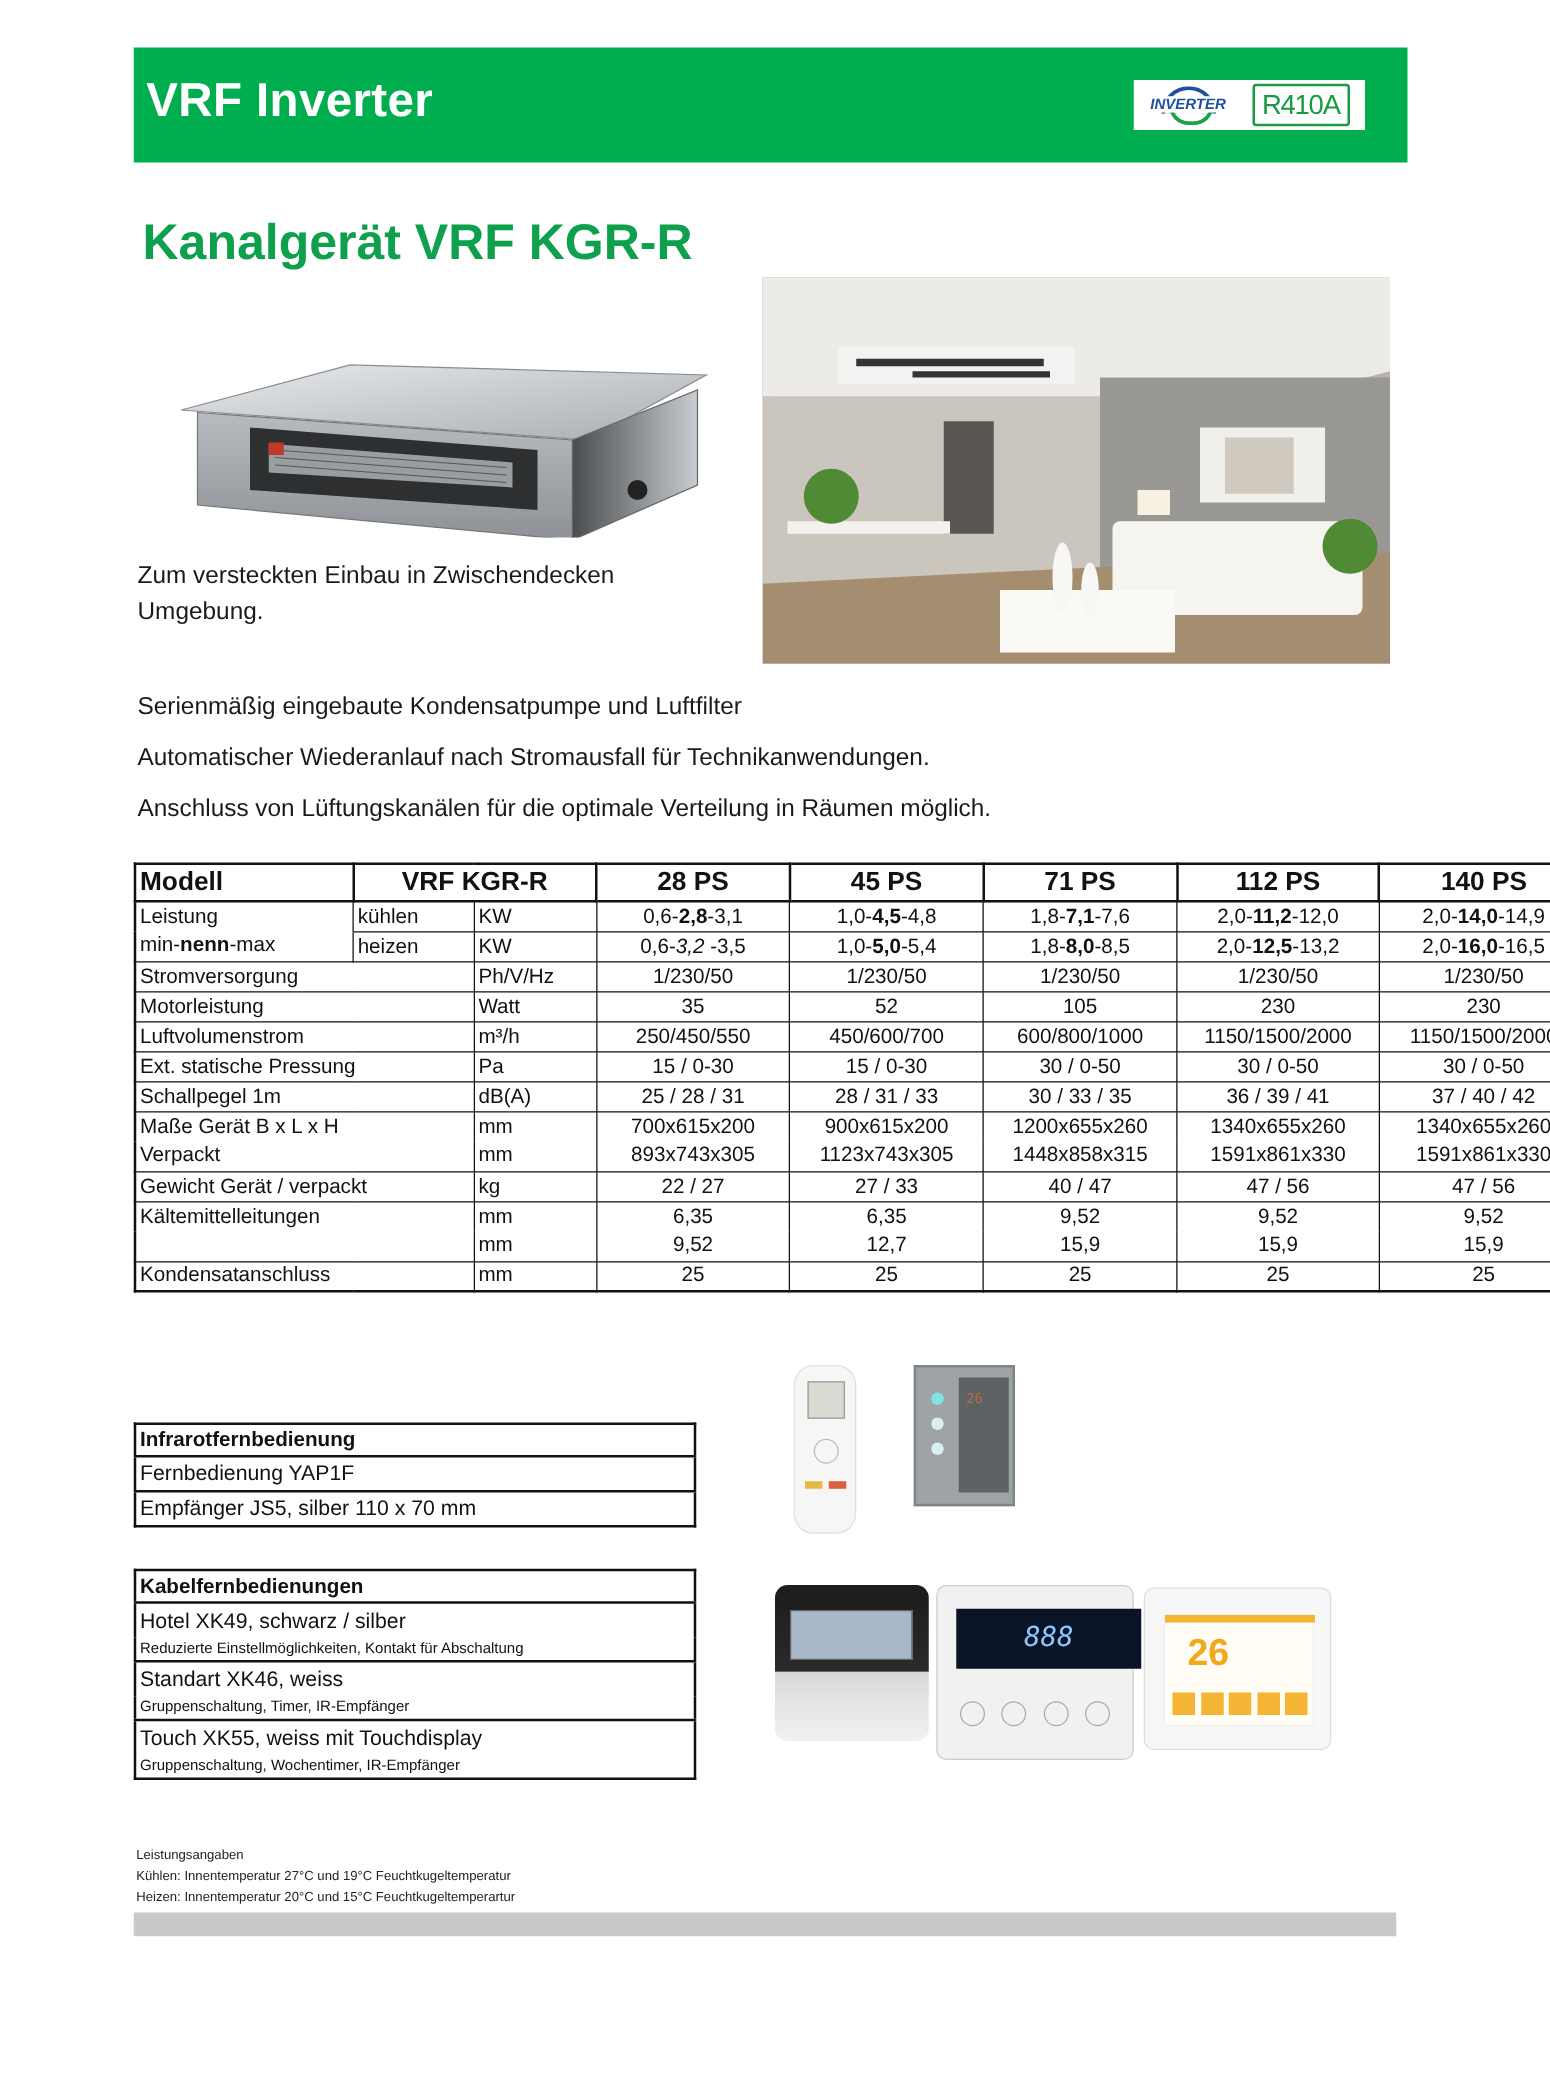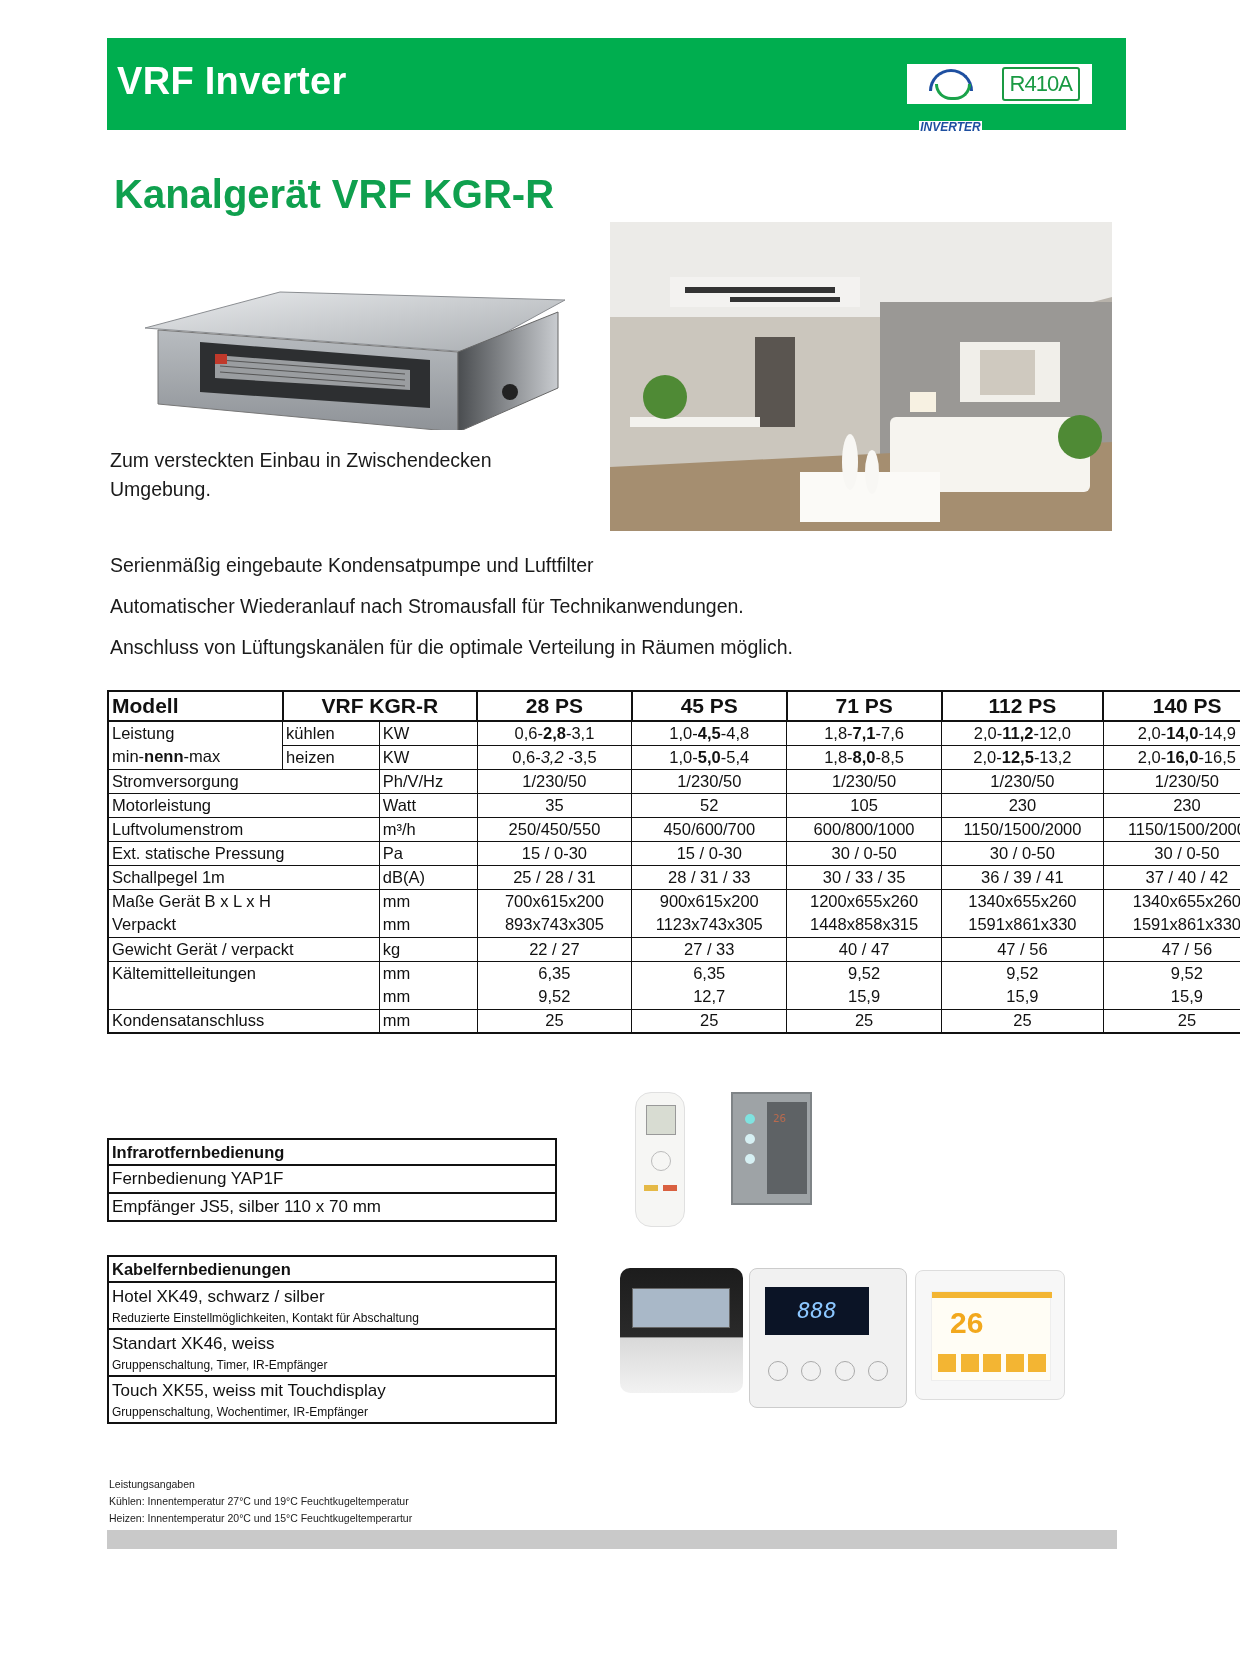--- a/index.html
+++ b/index.html
@@ -5,21 +5,21 @@
   * { box-sizing: border-box; margin: 0; padding: 0; }
   html, body { width: 1240px; height: 1671px; background: #ffffff; }
   body { position: relative; font-family: "Liberation Sans", sans-serif; color: #111; overflow: hidden; }
 
   .header-bar { position: absolute; left: 107px; top: 38px; width: 1019px; height: 92px; background: #00ae4f; }
   .header-title { position: absolute; left: 10px; top: 22px; color: #fff; font-size: 38px; font-weight: bold; letter-spacing: 0.3px; }
   .badge-box { position: absolute; left: 800px; top: 26px; width: 185px; height: 40px; background: #fff; display: flex; align-items: center; justify-content: space-around; padding: 0 6px; }
   .inverter-logo { position: relative; width: 70px; height: 32px; }
   .inverter-logo .arc-top { position: absolute; left: 10px; top: 1px; width: 44px; height: 22px; border: 3px solid #1e4fa0; border-bottom: none; border-radius: 22px 22px 0 0; }
   .inverter-logo .arc-bot { position: absolute; left: 16px; top: 16px; width: 36px; height: 16px; border: 3px solid #1aa34a; border-top: none; border-radius: 0 0 18px 18px; }
-  .inverter-logo .txt { position: absolute; left: 0; top: 9px; font-size: 12px; font-style: italic; font-weight: bold; color: #1e4fa0; background: #fff; line-height: 13px; padding: 0 1px; margin-top: 44px; }
+  .inverter-logo .txt { position: absolute; left: 0; top: 9px; font-size: 12px; font-style: italic; font-weight: bold; color: #1e4fa0; background: #fff; line-height: 13px; padding: 0 1px; }
   .r410a-logo { border: 2px solid #1a9a43; border-radius: 3px; color: #1a9a43; font-size: 22px; padding: 1px 6px; line-height: 28px; letter-spacing: -1px; }
 
   .product-title { position: absolute; left: 114px; top: 172px; font-size: 40px; font-weight: bold; color: #0fa04e; }
 
   .unit-image { position: absolute; left: 140px; top: 260px; width: 430px; height: 170px; }
   .room-image { position: absolute; left: 610px; top: 222px; width: 502px; height: 309px; overflow: hidden; background: #cfcac2; }
 
   .desc { position: absolute; left: 110px; font-size: 19.5px; line-height: 29px; color: #1a1a1a; }
 
   table.spec { position: absolute; left: 107px; top: 690px; width: 1165px; border-collapse: collapse; font-size: 16.5px; }
@@ -323,21 +323,21 @@
   <tr class="sub">
         <td class="acc-sub">Gruppenschaltung, Wochentimer, IR-Empfänger</td>
       </tr>
 </tbody>
   </table>
 
 <div class="remote-img" style="left:620px; top:1268px; width:123px; height:125px; border-radius:10px; background:linear-gradient(#1c1c1c 0, #2a2a2a 55%, #d9d9d9 56%, #f2f2f2 100%);">
   <div style="position:absolute; left:12px; top:20px; width:98px; height:40px; background:#a9b8c8; border:1px solid #666;"></div>
 </div>
 <div class="remote-img" style="left:749px; top:1268px; width:158px; height:140px; border-radius:8px; background:#f1f1f1; border:1px solid #ccc;">
-  <div style="position:absolute; left:15px; top:18px; width:104px; height:48px; background:#0b1426; color:#8cc7ff; font-family:'DejaVu Sans Mono', monospace; font-size:22px; font-style:italic; text-align:center; line-height:48px;">888</div>
+  <div style="position:absolute; left:15px; top:18px; width:148px; height:48px; background:#0b1426; color:#8cc7ff; font-family:'DejaVu Sans Mono', monospace; font-size:22px; font-style:italic; text-align:center; line-height:48px;">888</div>
   <div style="position:absolute; left:18px; top:92px; width:120px; height:38px; display:flex; justify-content:space-between;">
     <div style="width:20px; height:20px; border-radius:50%; border:1px solid #aaa;"></div>
     <div style="width:20px; height:20px; border-radius:50%; border:1px solid #aaa;"></div>
     <div style="width:20px; height:20px; border-radius:50%; border:1px solid #aaa;"></div>
     <div style="width:20px; height:20px; border-radius:50%; border:1px solid #aaa;"></div>
   </div>
 </div>
 <div class="remote-img" style="left:915px; top:1270px; width:150px; height:130px; border-radius:8px; background:#f7f7f7; border:1px solid #ddd;">
   <div style="position:absolute; left:15px; top:20px; width:120px; height:90px; background:#fffdf5; border:1px solid #eee;">
     <div style="position:absolute; left:0; top:0; width:120px; height:6px; background:#f3b533;"></div>

